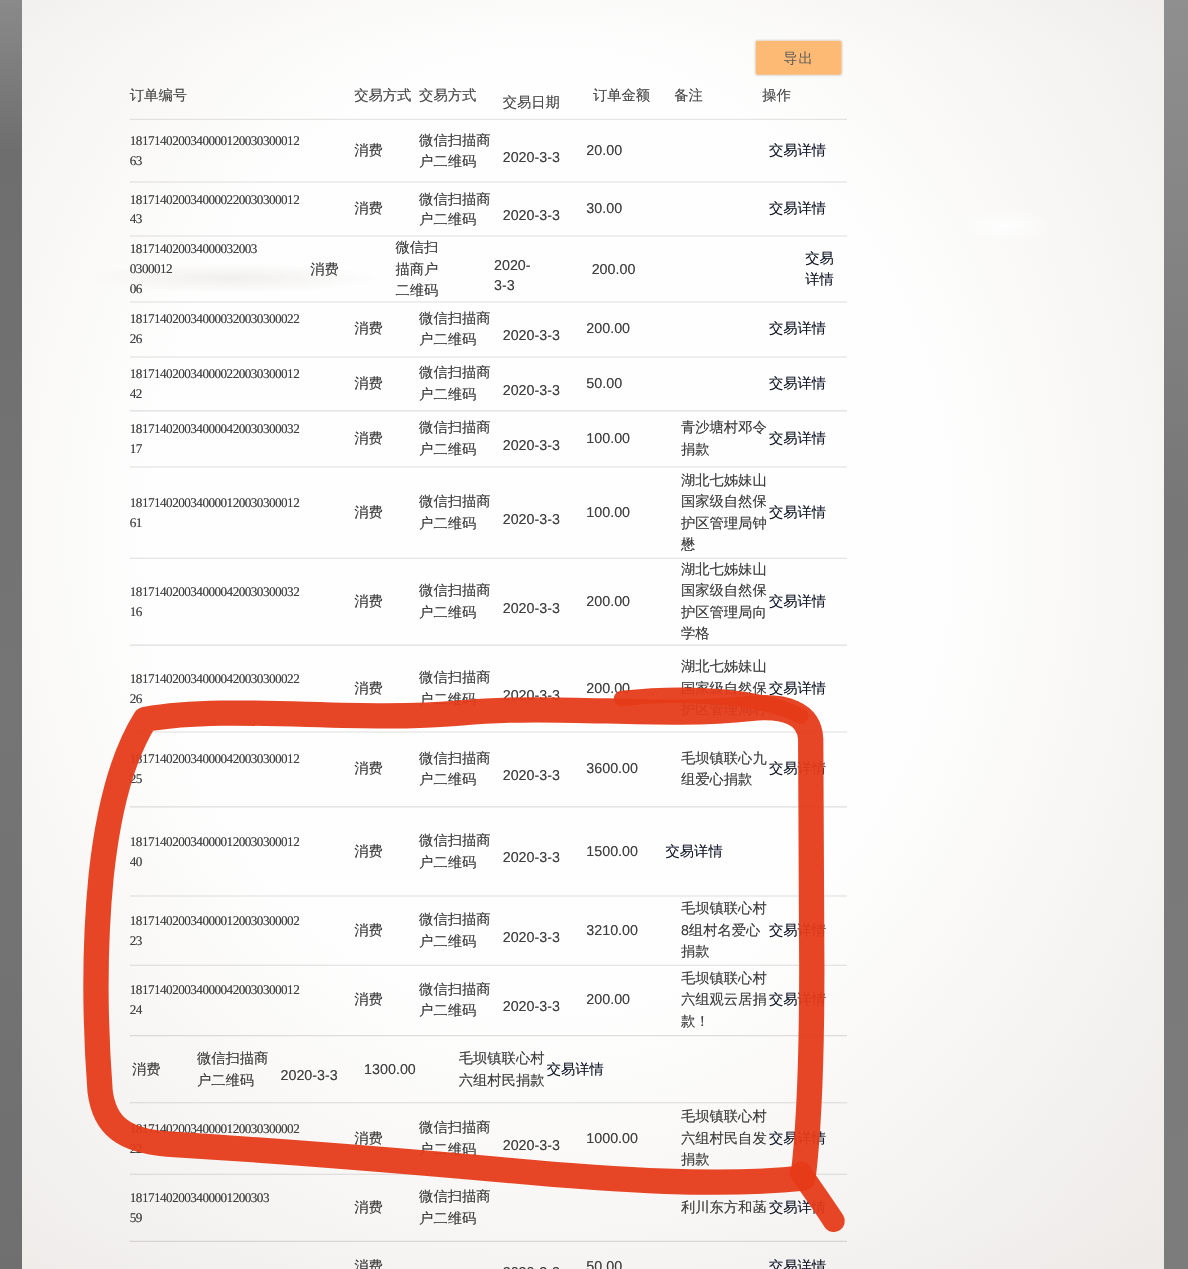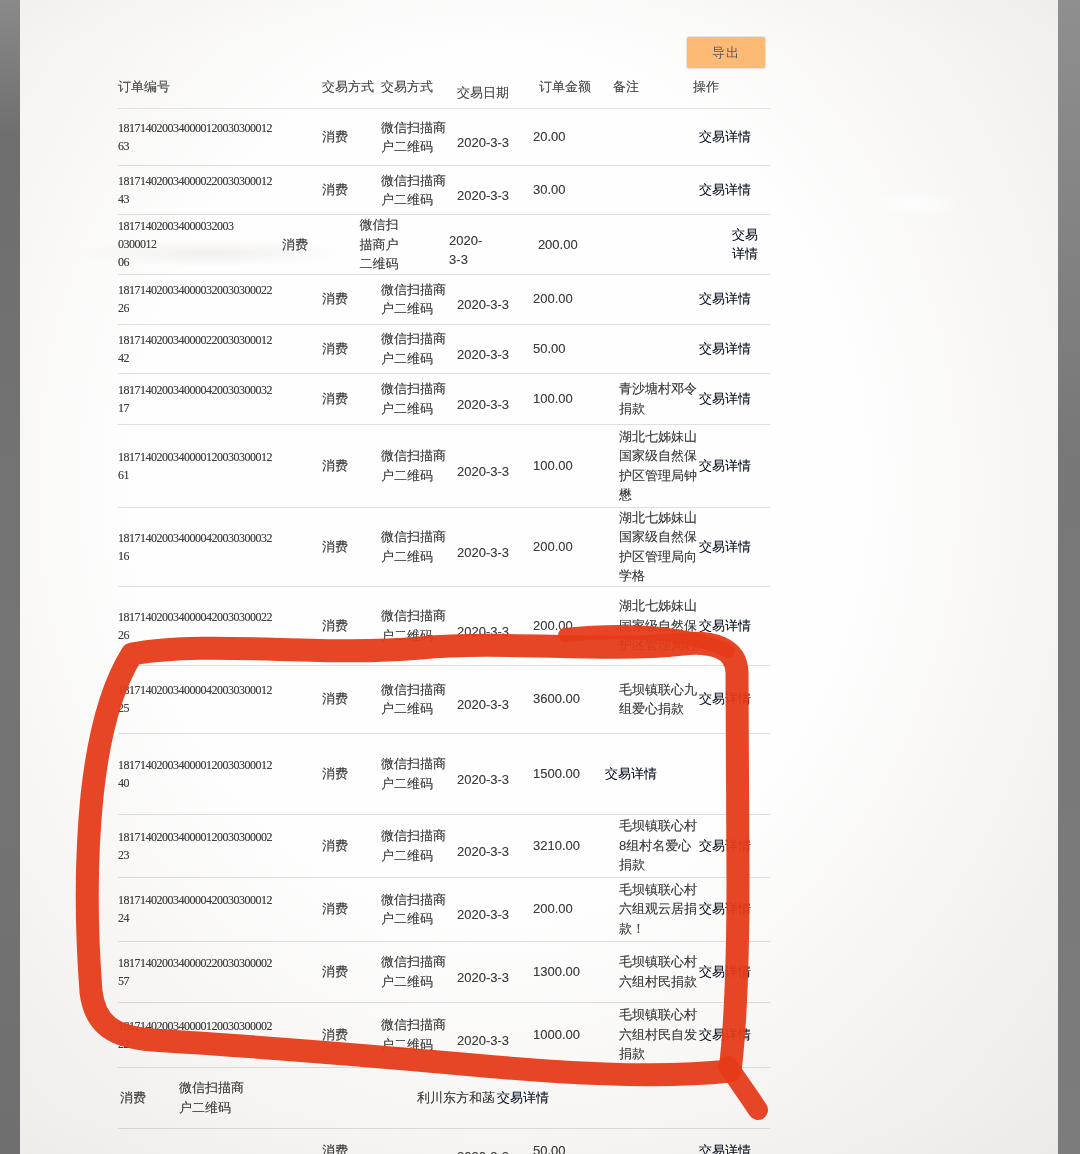--- a/index.html
+++ b/index.html
@@ -241,24 +241,20 @@
     </div>
     <div class="cell c-type">消费</div>
     <div class="cell c-method">微信扫描商户二维码</div>
     <div class="cell c-date">2020-3-3</div>
     <div class="cell c-amount">200.00</div>
     <div class="cell c-remark">毛坝镇联心村六组观云居捐款！</div>
     <div class="cell c-action">交易详情</div>
   </div>
 
   <div class="row" style="min-height: 60px;">
-    <div class="cell c-order">
-      <div>1817140200340000220030300002</div>
-      <div>57</div>
-    </div>
     <div class="cell c-type">消费</div>
     <div class="cell c-method">微信扫描商户二维码</div>
     <div class="cell c-date">2020-3-3</div>
     <div class="cell c-amount">1300.00</div>
     <div class="cell c-remark">毛坝镇联心村六组村民捐款</div>
     <div class="cell c-action">交易详情</div>
   </div>
 
   <div class="row" style="min-height: 64px;">
     <div class="cell c-order">
@@ -267,20 +263,24 @@
     </div>
     <div class="cell c-type">消费</div>
     <div class="cell c-method">微信扫描商户二维码</div>
     <div class="cell c-date">2020-3-3</div>
     <div class="cell c-amount">1000.00</div>
     <div class="cell c-remark">毛坝镇联心村六组村民自发捐款</div>
     <div class="cell c-action">交易详情</div>
   </div>
 
   <div class="row" style="min-height: 60px;">
+    <div class="cell c-order">
+      <div>18171402003400001200303</div>
+      <div>59</div>
+    </div>
     <div class="cell c-type">消费</div>
     <div class="cell c-method">微信扫描商户二维码</div>
     <div class="cell c-date"></div>
     <div class="cell c-amount"></div>
     <div class="cell c-remark">利川东方和菡</div>
     <div class="cell c-action">交易详情</div>
   </div>
 
   <div class="row" style="min-height: 44px;">
     <div class="cell c-order">

